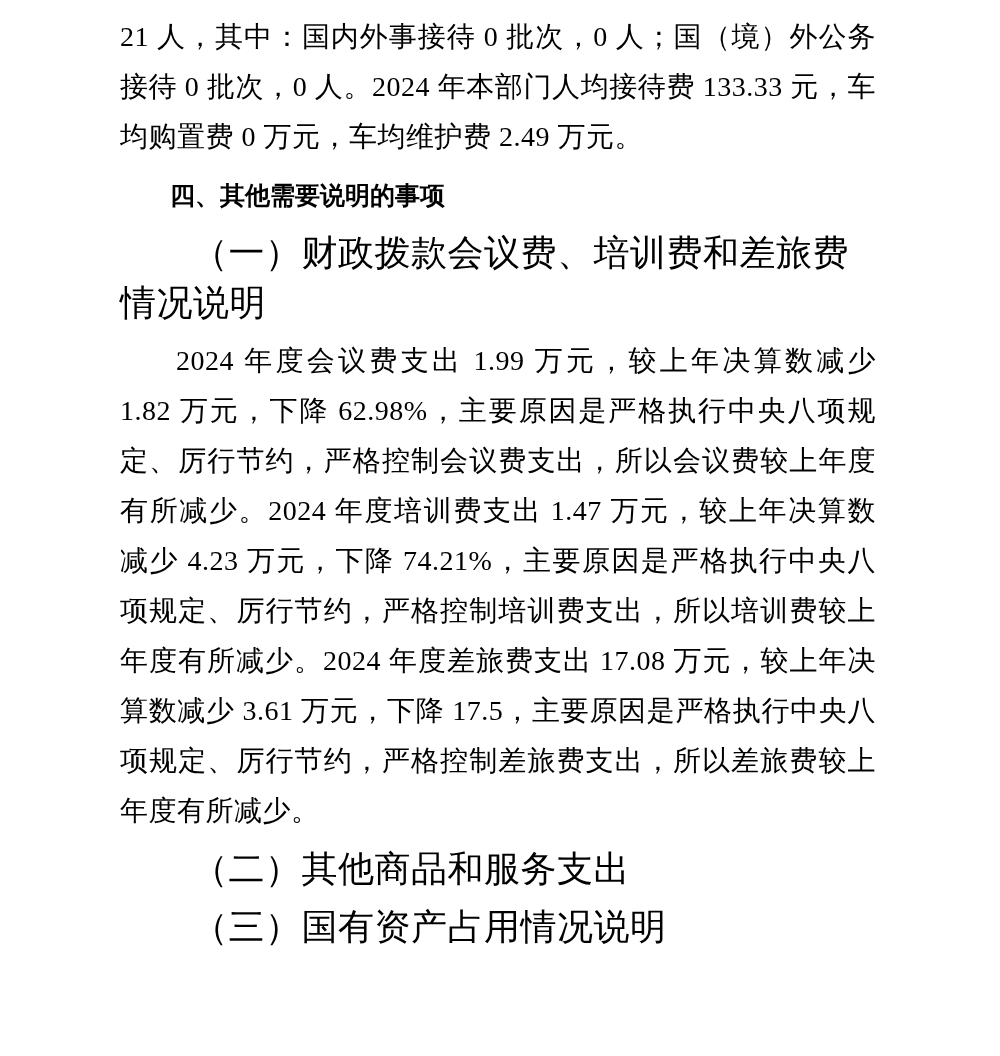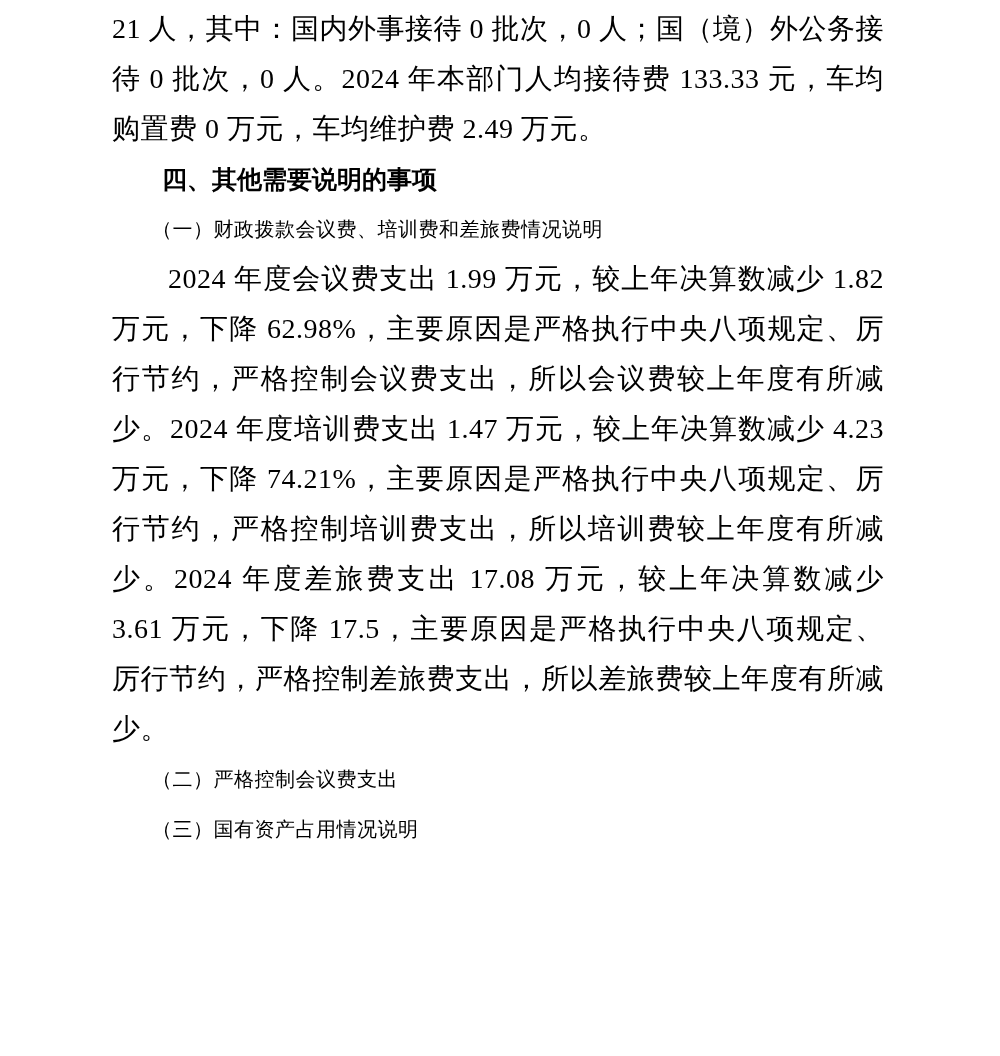--- a/index.html
+++ b/index.html
@@ -16,55 +16,55 @@
     color: #000000;
     padding: 4px 116px 0 112px;
     overflow: hidden;
     font-family: "Liberation Serif", "DejaVu Serif", serif;
     font-size: 28px;
     line-height: 50px;
     text-align: justify;
     text-justify: inter-character;
   }
   .page p {
-    margin: 0;
+    margin: 8px;
     padding: 0;
   }
   .body-para {
     text-indent: 2em;
     letter-spacing: 0.5px;
   }
   .body-para.continued {
     text-indent: 0;
   }
   .heading-1 {
     font-family: "Liberation Sans", "DejaVu Sans", sans-serif;
     font-weight: bold;
     font-size: 25px;
     text-indent: 2em;
     text-align: left;
   }
   .heading-2 {
-    font-size: 20px;
+    font-size: 36px;
     text-indent: 2em;
     text-align: left;
     letter-spacing: 0.5px;
   }
 </style>
 </head>
 <body>
 
 <div class="page">
 
   <p class="body-para continued">21 人，其中：国内外事接待 0 批次，0 人；国（境）外公务接待 0 批次，0 人。2024 年本部门人均接待费 133.33 元，车均购置费 0 万元，车均维护费 2.49 万元。</p>
 
   <p class="heading-1">四、其他需要说明的事项</p>
 
   <p class="heading-2">（一）财政拨款会议费、培训费和差旅费情况说明</p>
 
   <p class="body-para">2024 年度会议费支出 1.99 万元，较上年决算数减少 1.82 万元，下降 62.98%，主要原因是严格执行中央八项规定、厉行节约，严格控制会议费支出，所以会议费较上年度有所减少。2024 年度培训费支出 1.47 万元，较上年决算数减少 4.23 万元，下降 74.21%，主要原因是严格执行中央八项规定、厉行节约，严格控制培训费支出，所以培训费较上年度有所减少。2024 年度差旅费支出 17.08 万元，较上年决算数减少 3.61 万元，下降 17.5，主要原因是严格执行中央八项规定、厉行节约，严格控制差旅费支出，所以差旅费较上年度有所减少。</p>
 
-  <p class="heading-2">（二）严格控制会议费支出</p>
+  <p class="heading-2">（二）其他商品和服务支出</p>
 
 
   <p class="heading-2">（三）国有资产占用情况说明</p>
 
 </div>
 
 </body></html>

